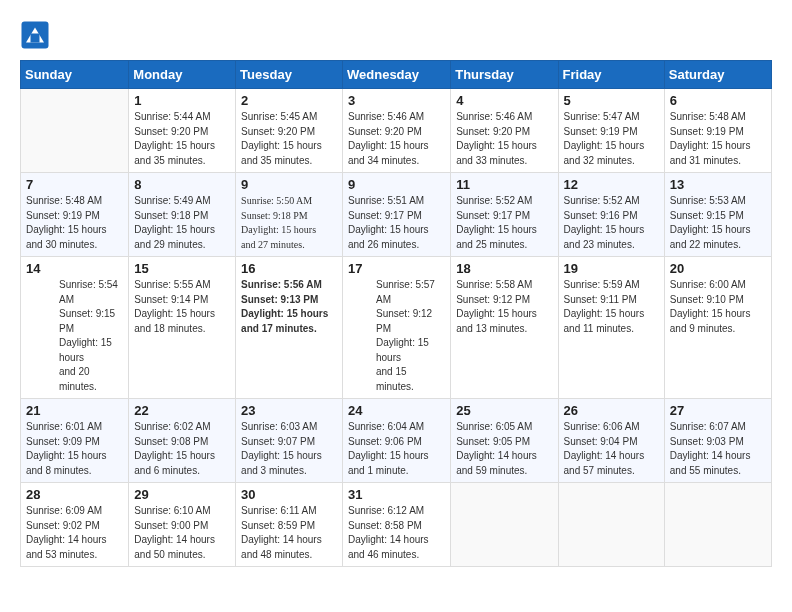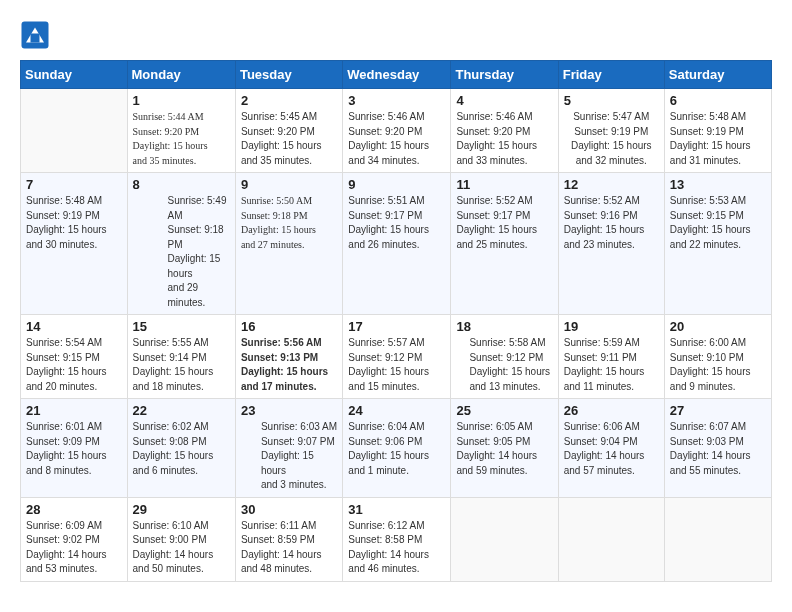--- a/index.html
+++ b/index.html
@@ -121,21 +121,21 @@
         <th>Thursday</th>
         <th>Friday</th>
         <th>Saturday</th>
       </tr>
   </thead>
   <tbody id="calendar-body">
   <tr>
         <td class="empty"></td>
         <td>
           <span class="day-number">1</span>
-          <div class="day-info" style="white-space: pre-line; font-family: Liberation Serif, serif;">Sunrise: 5:44 AM
+          <div class="day-info" style="white-space: pre-line;">Sunrise: 5:44 AM
 Sunset: 9:20 PM
 Daylight: 15 hours
 and 35 minutes.</div>
         </td>
         <td>
           <span class="day-number">2</span>
           <div class="day-info" style="white-space: pre-line;">Sunrise: 5:45 AM
 Sunset: 9:20 PM
 Daylight: 15 hours
 and 35 minutes.</div>
@@ -149,21 +149,21 @@
         </td>
         <td>
           <span class="day-number">4</span>
           <div class="day-info" style="white-space: pre-line;">Sunrise: 5:46 AM
 Sunset: 9:20 PM
 Daylight: 15 hours
 and 33 minutes.</div>
         </td>
         <td>
           <span class="day-number">5</span>
-          <div class="day-info" style="white-space: pre-line; text-align: center;">Sunrise: 5:47 AM
+          <div class="day-info" style="white-space: pre-line;">Sunrise: 5:47 AM
 Sunset: 9:19 PM
 Daylight: 15 hours
 and 32 minutes.</div>
         </td>
         <td>
           <span class="day-number">6</span>
           <div class="day-info" style="white-space: pre-line;">Sunrise: 5:48 AM
 Sunset: 9:19 PM
 Daylight: 15 hours
 and 31 minutes.</div>
@@ -172,21 +172,21 @@
       <tr>
         <td>
           <span class="day-number">7</span>
           <div class="day-info" style="white-space: pre-line;">Sunrise: 5:48 AM
 Sunset: 9:19 PM
 Daylight: 15 hours
 and 30 minutes.</div>
         </td>
         <td>
           <span class="day-number">8</span>
-          <div class="day-info" style="white-space: pre-line; margin-left: 35px;">Sunrise: 5:49 AM
+          <div class="day-info" style="white-space: pre-line;">Sunrise: 5:49 AM
 Sunset: 9:18 PM
 Daylight: 15 hours
 and 29 minutes.</div>
         </td>
         <td>
           <span class="day-number">9</span>
           <div class="day-info" style="white-space: pre-line; font-family: Liberation Serif, serif;">Sunrise: 5:50 AM
 Sunset: 9:18 PM
 Daylight: 15 hours
 and 27 minutes.</div>
@@ -216,49 +216,49 @@
           <span class="day-number">13</span>
           <div class="day-info" style="white-space: pre-line;">Sunrise: 5:53 AM
 Sunset: 9:15 PM
 Daylight: 15 hours
 and 22 minutes.</div>
         </td>
       </tr>
       <tr>
         <td>
           <span class="day-number">14</span>
-          <div class="day-info" style="white-space: pre-line;">Sunrise: 5:54 AM
+          <div class="day-info" style="white-space: pre-line; margin-left: 33px;">Sunrise: 5:54 AM
 Sunset: 9:15 PM
 Daylight: 15 hours
 and 20 minutes.</div>
         </td>
         <td>
           <span class="day-number">15</span>
           <div class="day-info" style="white-space: pre-line;">Sunrise: 5:55 AM
 Sunset: 9:14 PM
 Daylight: 15 hours
 and 18 minutes.</div>
         </td>
         <td>
           <span class="day-number">16</span>
           <div class="day-info" style="white-space: pre-line; font-weight: bold;">Sunrise: 5:56 AM
 Sunset: 9:13 PM
 Daylight: 15 hours
 and 17 minutes.</div>
         </td>
         <td>
           <span class="day-number">17</span>
-          <div class="day-info" style="white-space: pre-line;">Sunrise: 5:57 AM
+          <div class="day-info" style="white-space: pre-line; margin-left: 28px;">Sunrise: 5:57 AM
 Sunset: 9:12 PM
 Daylight: 15 hours
 and 15 minutes.</div>
         </td>
         <td>
           <span class="day-number">18</span>
-          <div class="day-info" style="white-space: pre-line; margin-left: 13px;">Sunrise: 5:58 AM
+          <div class="day-info" style="white-space: pre-line;">Sunrise: 5:58 AM
 Sunset: 9:12 PM
 Daylight: 15 hours
 and 13 minutes.</div>
         </td>
         <td>
           <span class="day-number">19</span>
           <div class="day-info" style="white-space: pre-line;">Sunrise: 5:59 AM
 Sunset: 9:11 PM
 Daylight: 15 hours
 and 11 minutes.</div>
@@ -281,21 +281,21 @@
         </td>
         <td>
           <span class="day-number">22</span>
           <div class="day-info" style="white-space: pre-line;">Sunrise: 6:02 AM
 Sunset: 9:08 PM
 Daylight: 15 hours
 and 6 minutes.</div>
         </td>
         <td>
           <span class="day-number">23</span>
-          <div class="day-info" style="white-space: pre-line; margin-left: 20px;">Sunrise: 6:03 AM
+          <div class="day-info" style="white-space: pre-line;">Sunrise: 6:03 AM
 Sunset: 9:07 PM
 Daylight: 15 hours
 and 3 minutes.</div>
         </td>
         <td>
           <span class="day-number">24</span>
           <div class="day-info" style="white-space: pre-line;">Sunrise: 6:04 AM
 Sunset: 9:06 PM
 Daylight: 15 hours
 and 1 minute.</div>

